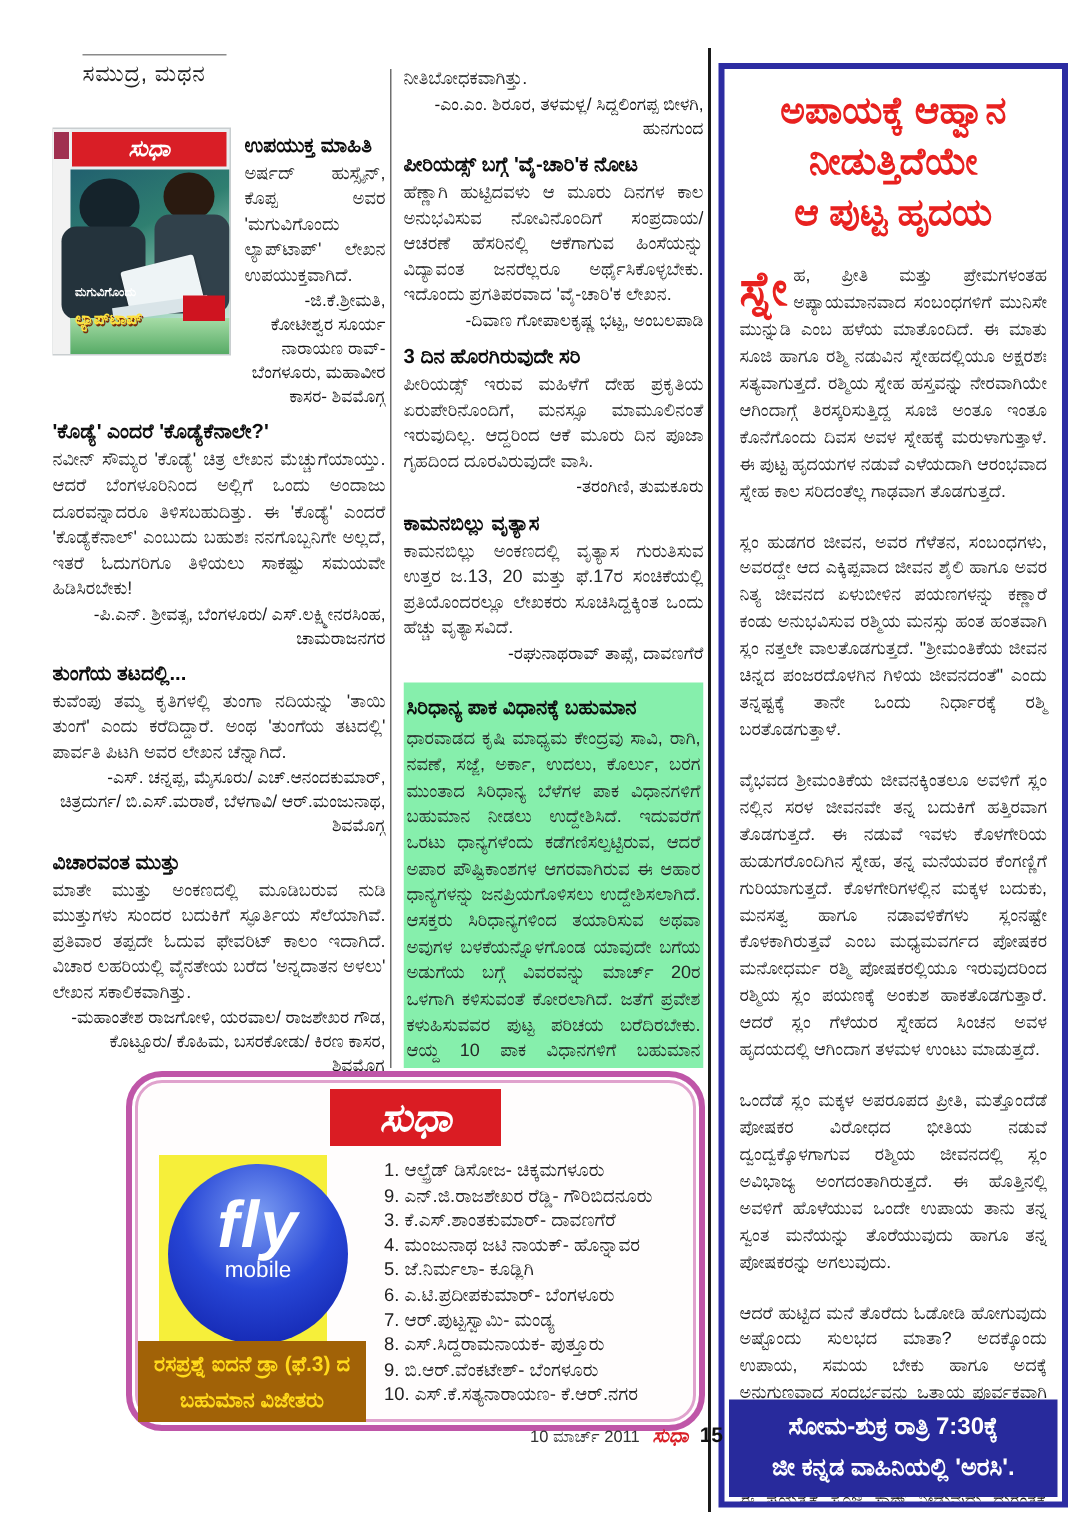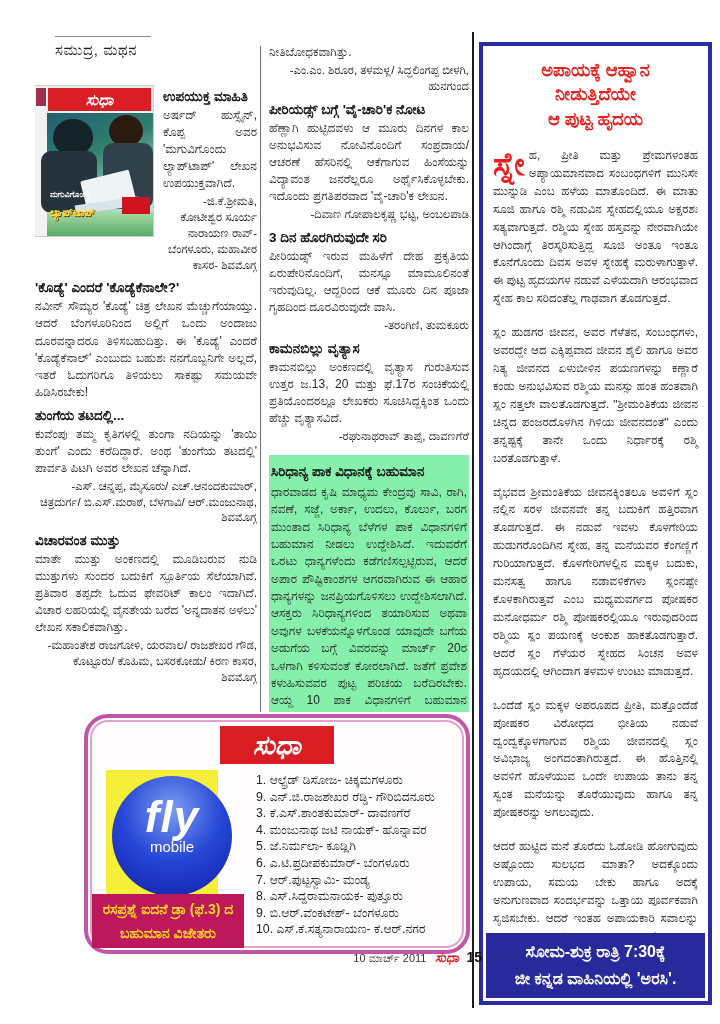--- a/index.html
+++ b/index.html
@@ -50,42 +50,42 @@
   
   .col2 { position:absolute; left:269px; top:44px; width:200px; height:668px; overflow:hidden; }
   .contest-box { background:#86efac; padding:9px 2px 10px; margin-top:10px; }
   .contest-box h3 { font-size:13.5px; font-weight:bold; margin:0 0 4px; color:#0e0e0e; }
   .contest-box p  { font-size:12px; line-height:1.45; text-align:justify; margin:0; color:#262626; }
 
   
   .article-box { position:absolute; left:479px; top:42px; width:233px; height:963px;
                  border:4px solid #2c2ca2; background:#fff; box-sizing:border-box;
                  padding:10px 10px 86px; overflow:hidden; }
-  .article-title { font-size:18px; line-height:1.35; font-weight:bold; color:#e8211f;
+  .article-title { font-size:25px; line-height:1.35; font-weight:bold; color:#e8211f;
                    text-align:center; white-space:pre-line; margin:2px 0 12px; }
   .article-box p { font-size:11.8px; line-height:1.52; text-align:justify; margin:16px 0 9px; color:#191919; }
   .dropcap { float:left; font-size:32px; line-height:0.95; font-weight:bold; color:#e8211f; margin:2px 4px 0 0; }
   .tv-banner { position:absolute; left:3px; right:3px; bottom:3px; background:#282a9c; color:#ffffff;
                font-weight:bold; font-size:16px; text-align:center; white-space:pre-line;
                line-height:1.65; padding:6px 2px; }
 
   
   .prize-panel { position:absolute; left:84px; top:714px; width:386px; height:240px;
                  border:4px solid #bf56a8; border-radius:24px; background:#fffdfd;
                  box-shadow:inset 0 0 0 2px #ffffff, inset 0 0 0 4px #e0a2cd; box-sizing:border-box; }
   .sudha-logo { position:absolute; left:50%; transform:translateX(-50%); top:8px; width:114px; height:38px;
                 background:#da1c23; color:#fff; font-weight:bold; font-style:italic; font-size:26px;
                 text-align:center; line-height:38px; }
   .fly-logo { position:absolute; left:18px; top:52px; width:112px; height:132px; background:#f6ef3a; }
   .fly-sphere { position:absolute; left:6px; top:6px; width:120px; height:120px; border-radius:50%;
                 background:radial-gradient(circle at 50% 28%, #7b9cf2 0%, #2746d6 48%, #0e1da6 100%);
                 text-align:center; color:#fff; }
   .fly-word { display:block; font-size:44px; font-weight:bold; font-style:italic; margin-top:16px; letter-spacing:1px; }
   .mobile-word { display:block; font-size:15px; margin-top:-4px; }
-  .prize-label { position:absolute; left:4px; top:176px; width:152px; height:54px; background:#be185d;
+  .prize-label { position:absolute; left:4px; top:176px; width:152px; height:54px; background:#a16207;
                  color:#ffd91c; font-weight:bold; font-size:14px; text-align:center;
                  white-space:pre-line; line-height:1.7; padding-top:4px; box-sizing:border-box; }
   .winners { position:absolute; left:168px; top:54px; width:210px; font-size:12.3px;
              line-height:16.6px; color:#222; }
 
   
   .footer { position:absolute; left:316px; top:948px; width:166px; text-align:right; }
   .footer .f-date { font-size:11px; color:#333; }
   .footer .f-mag  { font-size:13px; color:#d91e26; font-weight:bold; font-style:italic; margin-left:4px; }
   .footer .f-page { font-size:14px; color:#111; font-weight:bold; margin-left:3px; }
@@ -119,20 +119,21 @@
     </div>
 
     <div class="letter">
       <h3>ಉಪಯುಕ್ತ ಮಾಹಿತಿ</h3>
       <p>ಅರ್ಷದ್ ಹುಸ್ಸೈನ್, ಕೊಪ್ಪ ಅವರ 'ಮಗುವಿಗೊಂದು ಲ್ಯಾಪ್‌ಟಾಪ್' ಲೇಖನ ಉಪಯುಕ್ತವಾಗಿದೆ.</p>
       <div class="sig">-ಜಿ.ಕೆ.ಶ್ರೀಮತಿ, ಕೋಟೀಶ್ವರ ಸೂರ್ಯ ನಾರಾಯಣ ರಾವ್- ಬೆಂಗಳೂರು, ಮಹಾವೀರ ಕಾಸರ- ಶಿವಮೊಗ್ಗ</div>
     </div>
     <div class="letter">
       <h3>'ಕೊಡ್ಯೆ' ಎಂದರೆ 'ಕೊಡ್ಯೆಕೆನಾಲೇ?'</h3>
       <p>ನವೀನ್ ಸೌಮ್ಯರ 'ಕೊಡ್ಯೆ' ಚಿತ್ರ ಲೇಖನ ಮೆಚ್ಚುಗೆಯಾಯ್ತು. ಆದರೆ ಬೆಂಗಳೂರಿನಿಂದ ಅಲ್ಲಿಗೆ ಒಂದು ಅಂದಾಜು ದೂರವನ್ನಾದರೂ ತಿಳಿಸಬಹುದಿತ್ತು. ಈ 'ಕೊಡ್ಯೆ' ಎಂದರೆ 'ಕೊಡ್ಯೆಕೆನಾಲ್' ಎಂಬುದು ಬಹುಶಃ ನನಗೊಬ್ಬನಿಗೇ ಅಲ್ಲದೆ, ಇತರೆ ಓದುಗರಿಗೂ ತಿಳಿಯಲು ಸಾಕಷ್ಟು ಸಮಯವೇ ಹಿಡಿಸಿರಬೇಕು!</p>
+      <div class="sig">-ಪಿ.ಎನ್. ಶ್ರೀವತ್ಸ, ಬೆಂಗಳೂರು/ ಎಸ್.ಲಕ್ಷ್ಮೀನರಸಿಂಹ, ಚಾಮರಾಜನಗರ</div>
     </div>
     <div class="letter">
       <h3>ತುಂಗೆಯ ತಟದಲ್ಲಿ...</h3>
       <p>ಕುವೆಂಪು ತಮ್ಮ ಕೃತಿಗಳಲ್ಲಿ ತುಂಗಾ ನದಿಯನ್ನು 'ತಾಯಿ ತುಂಗೆ' ಎಂದು ಕರೆದಿದ್ದಾರೆ. ಅಂಥ 'ತುಂಗೆಯ ತಟದಲ್ಲಿ' ಪಾರ್ವತಿ ಪಿಟಗಿ ಅವರ ಲೇಖನ ಚೆನ್ನಾಗಿದೆ.</p>
       <div class="sig">-ಎಸ್. ಚನ್ನಪ್ಪ, ಮೈಸೂರು/ ಎಚ್.ಆನಂದಕುಮಾರ್, ಚಿತ್ರದುರ್ಗ/ ಬಿ.ಎಸ್.ಮರಾಠೆ, ಬೆಳಗಾವಿ/ ಆರ್.ಮಂಜುನಾಥ, ಶಿವಮೊಗ್ಗ</div>
     </div>
     <div class="letter">
       <h3>ವಿಚಾರವಂತ ಮುತ್ತು</h3>
       <p>ಮಾತೇ ಮುತ್ತು ಅಂಕಣದಲ್ಲಿ ಮೂಡಿಬರುವ ನುಡಿ ಮುತ್ತುಗಳು ಸುಂದರ ಬದುಕಿಗೆ ಸ್ಫೂರ್ತಿಯ ಸೆಲೆಯಾಗಿವೆ. ಪ್ರತಿವಾರ ತಪ್ಪದೇ ಓದುವ ಫೇವರಿಟ್ ಕಾಲಂ ಇದಾಗಿದೆ. ವಿಚಾರ ಲಹರಿಯಲ್ಲಿ ವೈನತೇಯ ಬರೆದ 'ಅನ್ನದಾತನ ಅಳಲು' ಲೇಖನ ಸಕಾಲಿಕವಾಗಿತ್ತು.</p>
       <div class="sig">-ಮಹಾಂತೇಶ ರಾಜಗೋಳಿ, ಯರವಾಲ/ ರಾಜಶೇಖರ ಗೌಡ, ಕೊಟ್ಟೂರು/ ಕೊಹಿಮ, ಬಸರಕೋಡು/ ಕಿರಣ ಕಾಸರ, ಶಿವಮೊಗ್ಗ</div>

